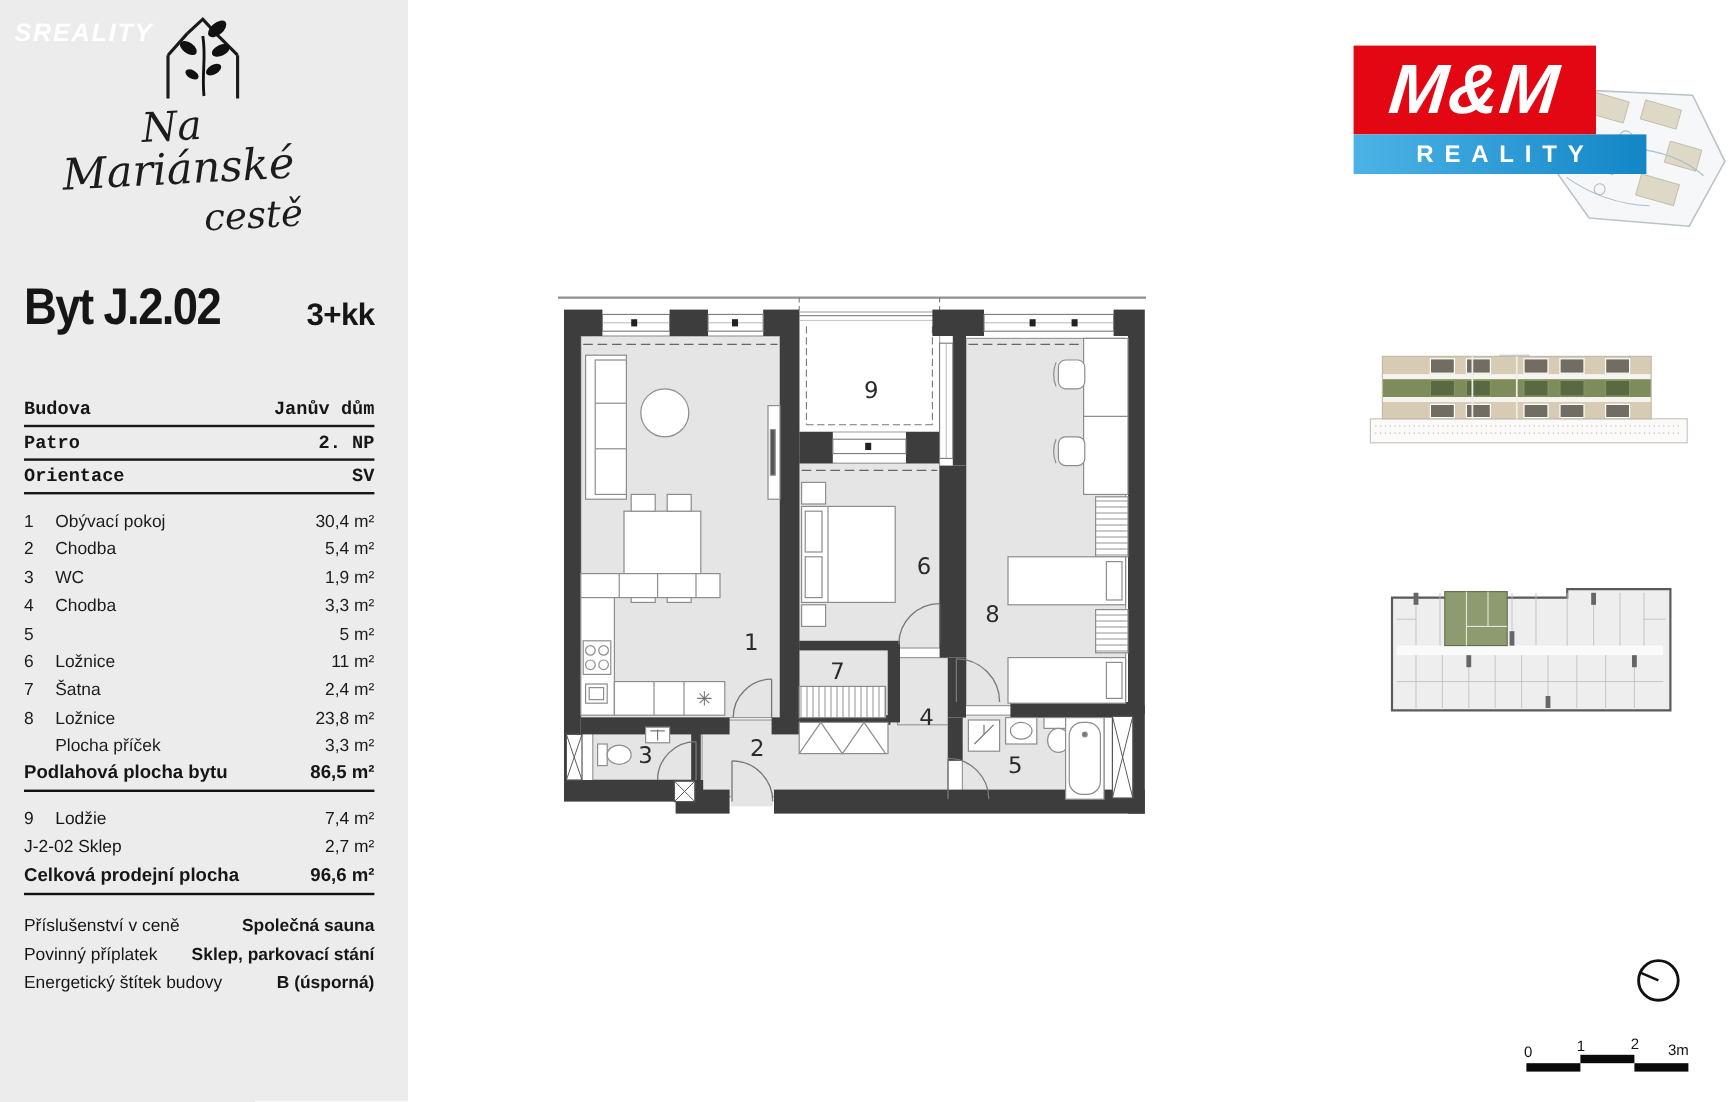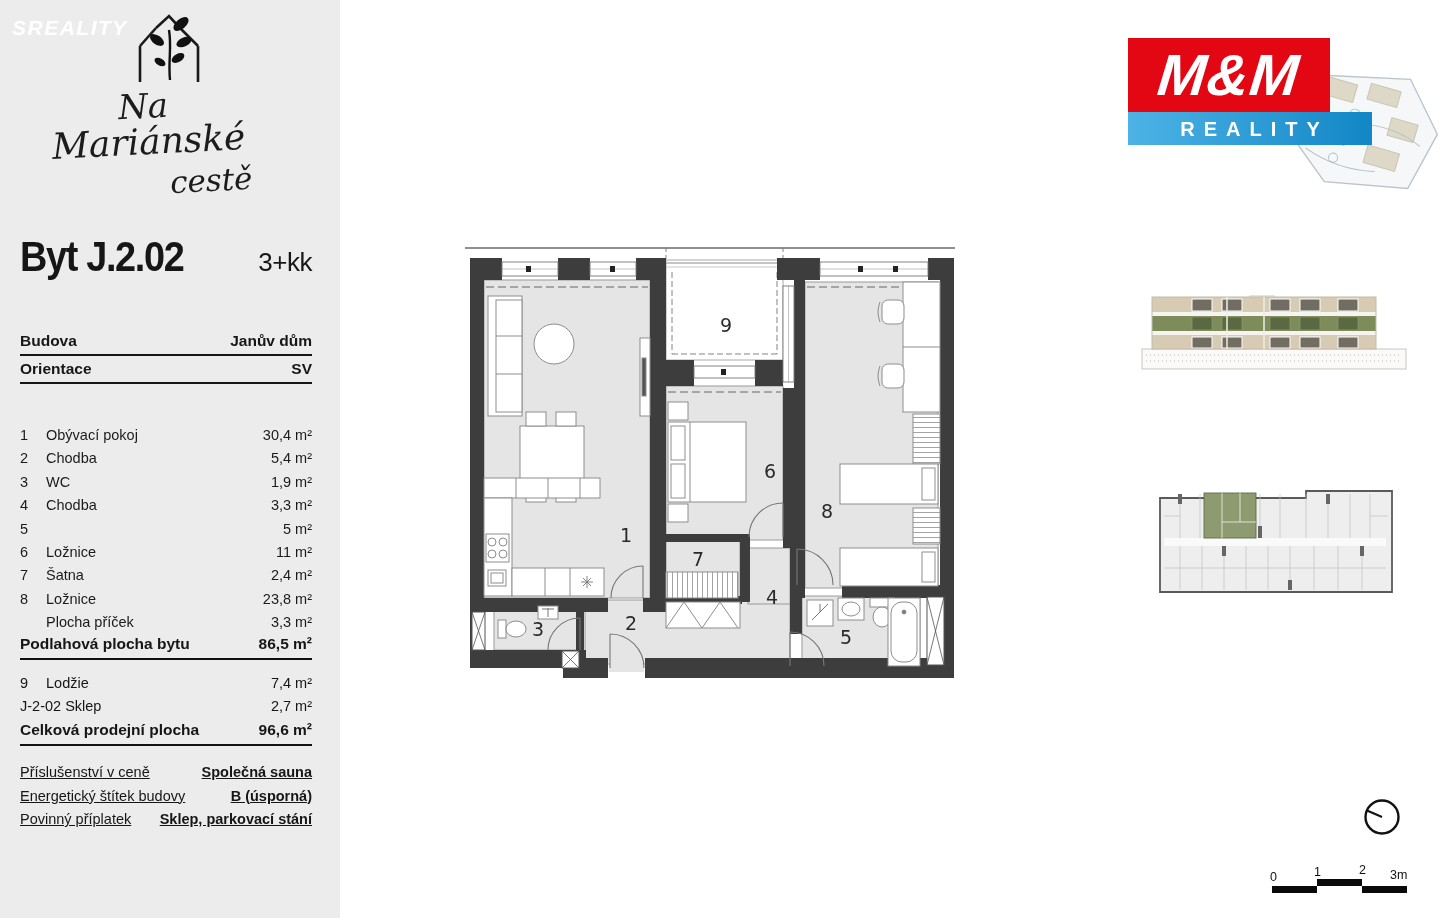--- a/index.html
+++ b/index.html
@@ -12,41 +12,41 @@
       font-size:21px;letter-spacing:1.5px;white-space:nowrap;}
   .logo-house{position:absolute;left:126px;top:6px;}
   .scr{position:absolute;font-family:"DejaVu Serif",serif;font-style:italic;color:#1c1c1c;
        transform:rotate(-3deg);white-space:nowrap;}
   .scr1{top:86px;left:118px;font-size:34px;}
   .scr2{top:121px;left:52px;font-size:36px;}
   .scr3{top:162px;left:170px;font-size:31px;}
 
   .apt-title{position:absolute;left:20px;top:232px;font-size:43px;font-weight:bold;
              letter-spacing:-1.5px;transform:scaleX(.88);transform-origin:left top;white-space:nowrap;}
-  .apt-layout{position:absolute;right:28px;top:247px;font-size:26px;font-weight:normal;letter-spacing:-0.5px;}
+  .apt-layout{position:absolute;right:28px;top:247px;font-size:26px;font-weight:bold;letter-spacing:-0.5px;}
 
   .info-table{position:absolute;top:328px;left:20px;width:292px;}
   .irow{display:flex;justify-content:space-between;font-weight:bold;font-size:15.5px;
-        padding:4px 0 4px;border-bottom:2px solid #161616;}
+        padding:4px 0 4px;border-bottom:2px solid #161616;font-family:Liberation Mono, monospace;}
 
   .rooms{position:absolute;top:424px;left:20px;width:292px;}
   .rrow{display:grid;grid-template-columns:26px 1fr auto;font-size:14.5px;line-height:23.4px;color:#1b1b1b;}
   .rrow .a{text-align:right;margin-left:20px;}
 
   .trow{position:absolute;left:20px;width:292px;display:flex;justify-content:space-between;
         font-weight:bold;font-size:15.5px;padding:2px 0 5px;border-bottom:2.5px solid #111;}
   .subtotal{top:633px;gap:41px;}
   .total{top:719px;}
 
   .extras{position:absolute;top:672px;left:20px;width:292px;}
   .xrow{display:grid;grid-template-columns:26px 1fr auto;font-size:14.5px;line-height:23.4px;}
   .xrow2{display:flex;justify-content:space-between;font-size:14.5px;line-height:23.4px;}
   .extras .a{text-align:right;}
 
-  .notes{position:absolute;top:761px;left:20px;width:292px;text-decoration:underline;}
+  .notes{position:absolute;top:761px;left:20px;width:292px;}
   .nrow{display:flex;justify-content:space-between;font-size:14.5px;line-height:23.5px;}
   .nrow .v{font-weight:bold;text-align:right;}
 
   
   .plan-wrap{position:absolute;left:450px;top:240px;width:520px;height:440px;}
 
   
   .agency{position:absolute;left:1128px;top:38px;width:310px;height:160px;}
   .sketch{position:absolute;left:157px;top:18px;transform:rotate(16deg);}
   .mm-red{position:absolute;left:0;top:0;width:202px;height:74px;background:#e30613;
@@ -89,20 +89,24 @@
 
     <div class="apt-title">Byt J.2.02</div>
     <div class="apt-layout">3+kk</div>
 
     <div class="info-table">
       <div class="irow">
         <span>Budova</span>
         <span>Janův dům</span>
       </div>
       <div class="irow">
+        <span>Patro</span>
+        <span>2. NP</span>
+      </div>
+      <div class="irow">
         <span>Orientace</span>
         <span>SV</span>
       </div>
     </div>
 
     <div class="rooms">
       <div class="rrow">
           <span>1</span>
           <span>Obývací pokoj</span>
           <span class="a">30,4 m²</span>
@@ -169,26 +173,26 @@
       <span>Celková prodejní plocha</span>
       <span>96,6 m²</span>
     </div>
 
     <div class="notes">
       <div class="nrow">
         <span>Příslušenství v ceně</span>
         <span class="v">Společná sauna</span>
       </div>
       <div class="nrow">
+        <span>Povinný příplatek</span>
+        <span class="v">Sklep, parkovací stání</span>
+      </div>
+      <div class="nrow">
         <span>Energetický štítek budovy</span>
         <span class="v">B (úsporná)</span>
-      </div>
-      <div class="nrow">
-        <span>Povinný příplatek</span>
-        <span class="v">Sklep, parkovací stání</span>
       </div>
     </div>
   </div>
 
   <div class="plan-wrap">
   <svg width="520" height="440" viewBox="0 0 520 440">
     <defs>
       <pattern id="hv" width="5" height="6" patternUnits="userSpaceOnUse">
             <path d="M2.5,0 V6" stroke="#8d8d8d" stroke-width="0.8"></path>
           </pattern>

